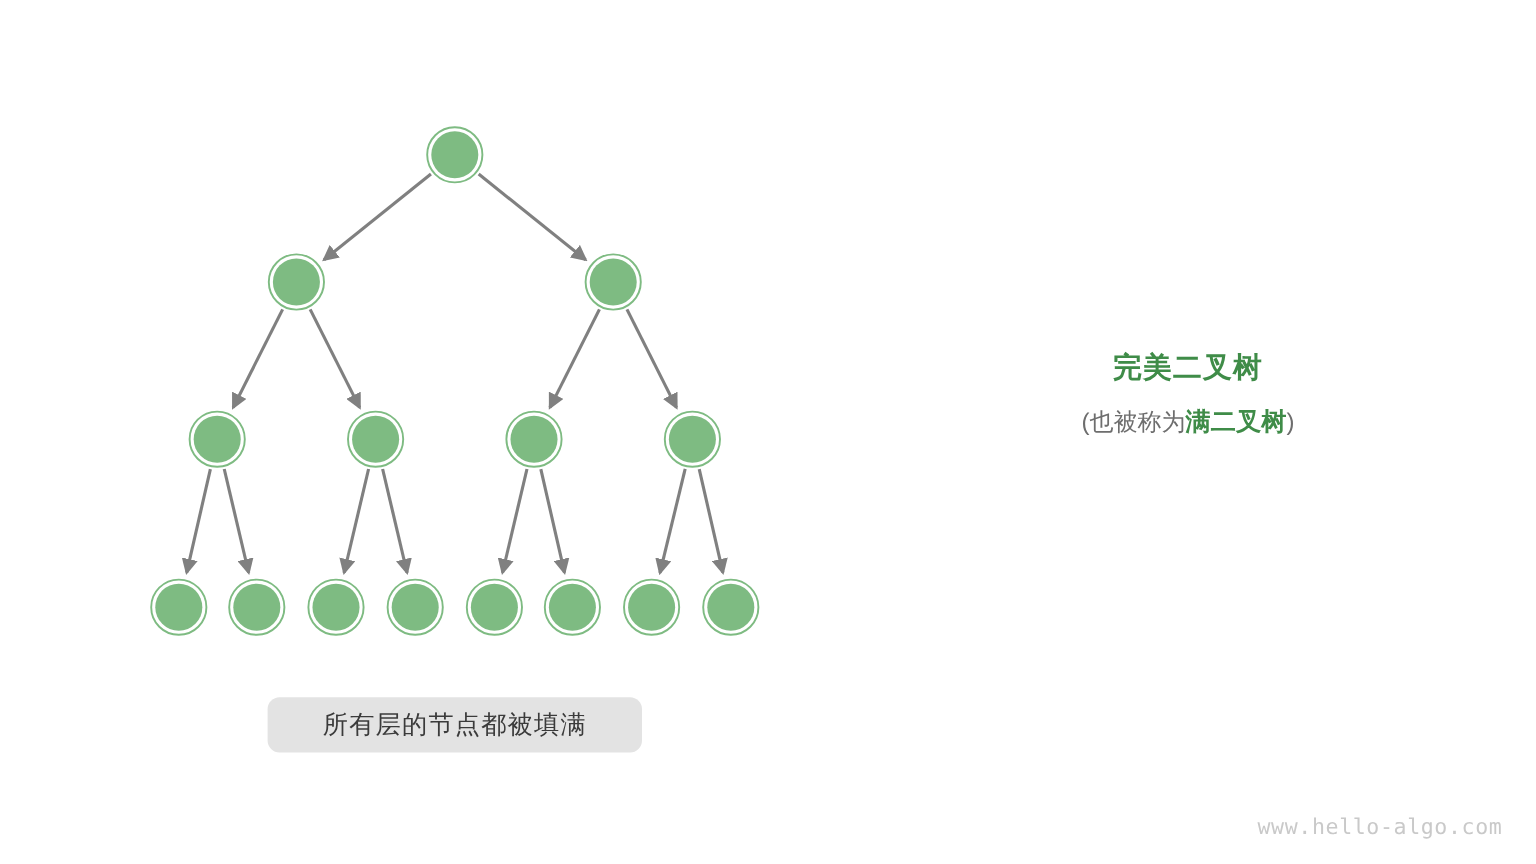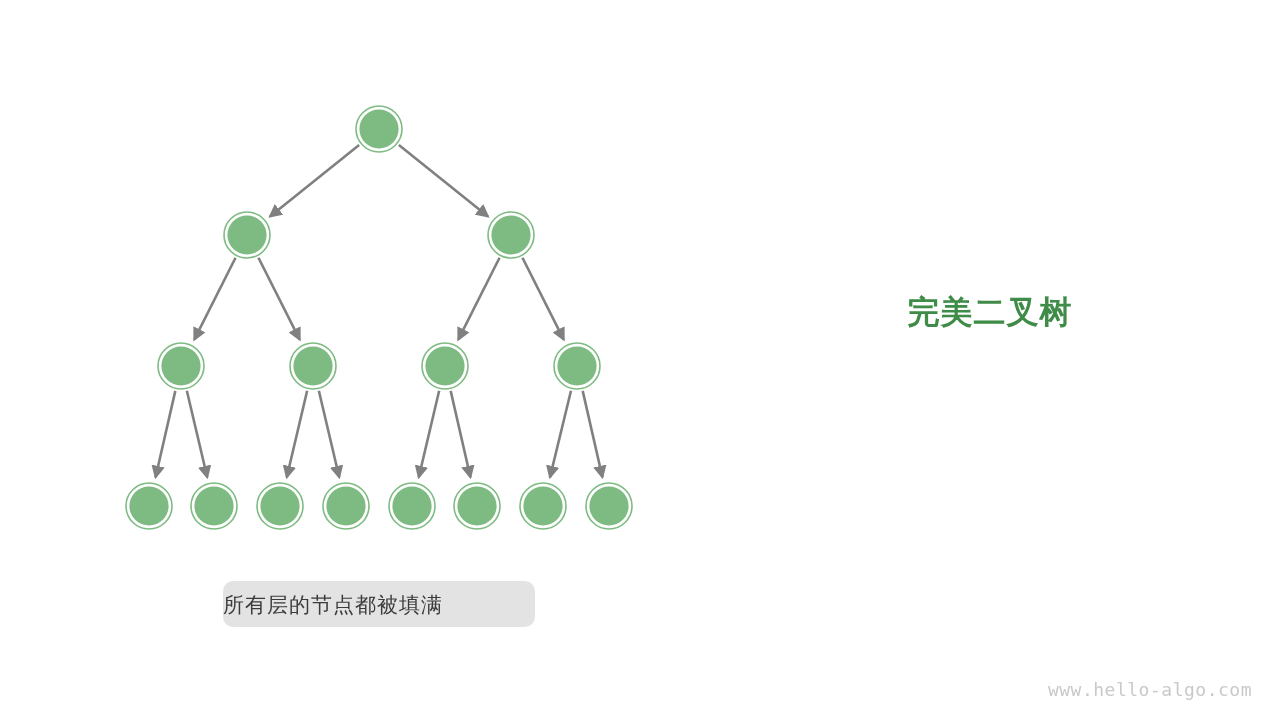--- a/index.html
+++ b/index.html
@@ -30,20 +30,21 @@
   #caption-pill {
     position: absolute;
     left: 223px;
     top: 581px;
     width: 312px;
     height: 46px;
     border-radius: 10px;
     background: #e3e3e3;
     display: flex;
     align-items: center;
+    justify-content: center;
     box-sizing: border-box;
   }
   #caption-pill .caption-text {
     font-family: "Liberation Sans", "DejaVu Sans", sans-serif;
     font-size: 21px;
     color: #3b3b3b;
     letter-spacing: 1px;
     line-height: 1;
     white-space: nowrap;
   }
@@ -51,21 +52,21 @@
   
   #legend {
     position: absolute;
     left: 780px;
     top: 292px;
     width: 420px;
     text-align: center;
   }
   #legend .legend-title {
     font-family: "Liberation Sans", "DejaVu Sans", sans-serif;
-    font-size: 32px;
+    font-size: 24px;
     font-weight: bold;
     color: #3f8c48;
     letter-spacing: 1px;
     line-height: 1.25;
     white-space: nowrap;
   }
   #legend .legend-sub-en {
     margin-top: 16px;
     font-family: "DejaVu Sans Mono", "Liberation Mono", monospace;
     font-size: 21px;
@@ -190,17 +191,20 @@
         </g>
       </g>
   </svg>
 
   <div id="caption-pill">
     <span class="caption-text">所有层的节点都被填满</span>
   </div>
 
   <div id="legend">
     <div class="legend-title">完美二叉树</div>
+    <div class="legend-alias">
+      <span>(也被称为</span><span class="alias-strong">满二叉树</span><span>)</span>
+    </div>
   </div>
 
   <div id="watermark">www.hello-algo.com</div>
 
 </div>
 
 </body></html>

